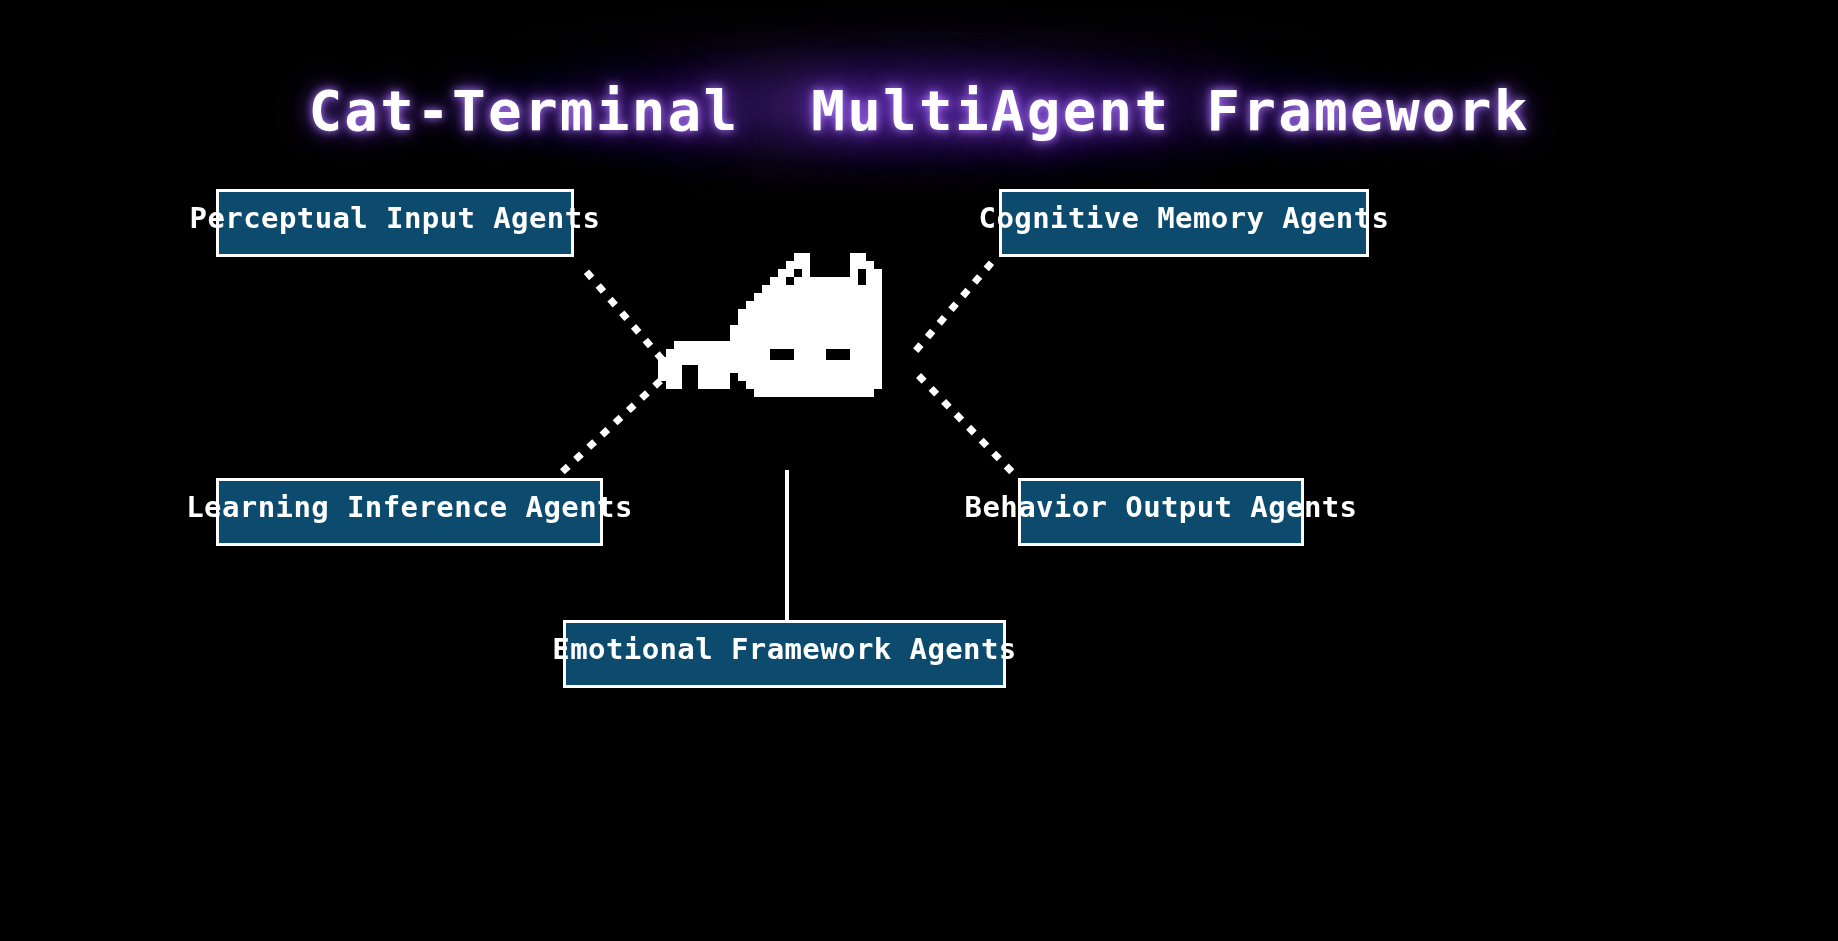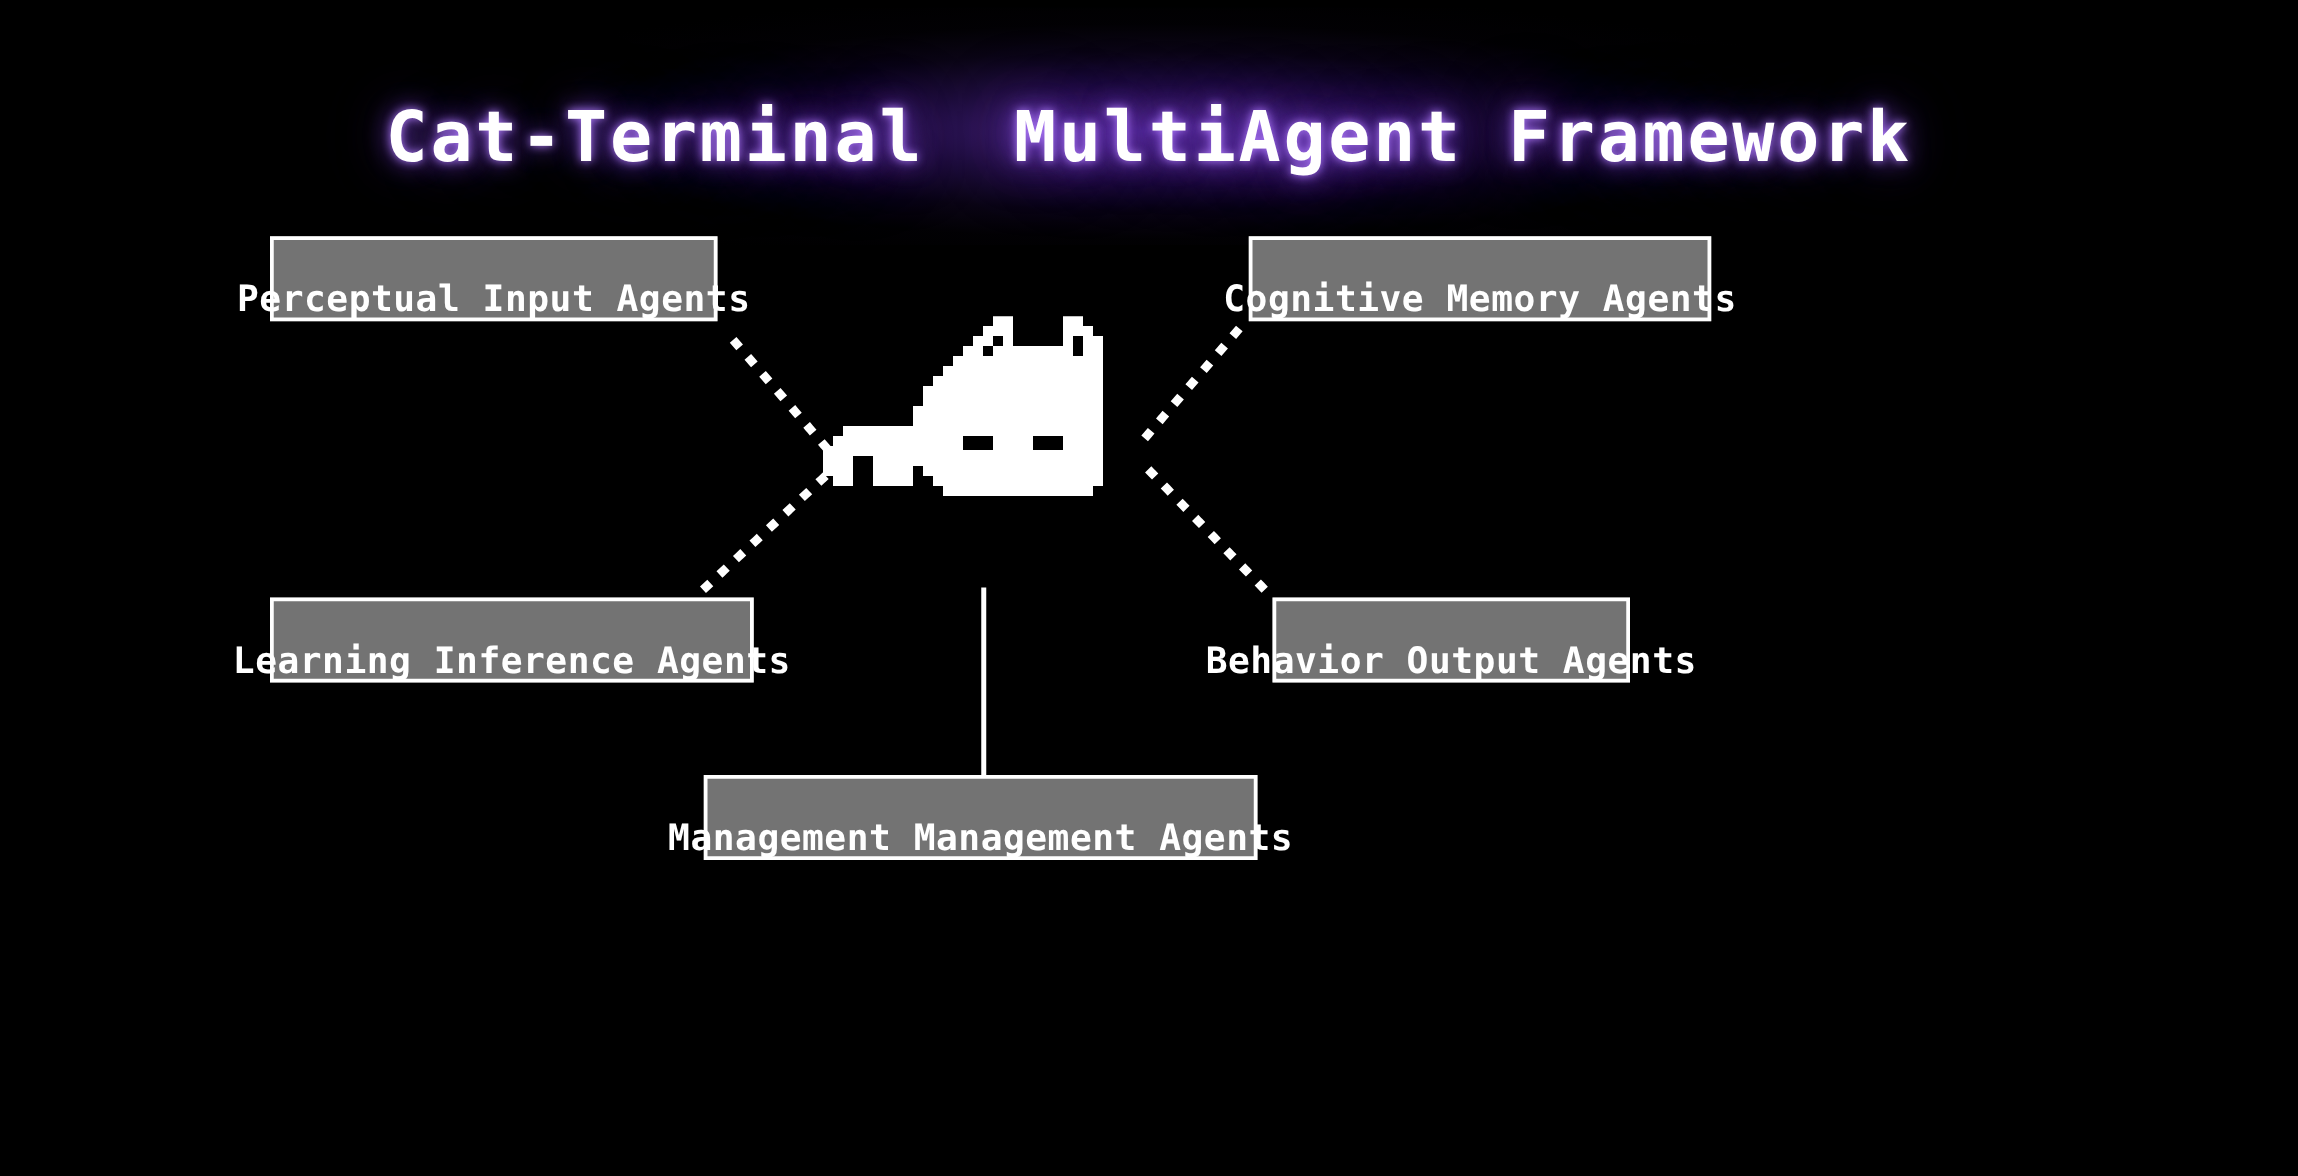--- a/index.html
+++ b/index.html
@@ -56,25 +56,25 @@
        0 0 20px rgba(140,80,230,0.80),
        0 0 40px rgba(108,50,200,0.55),
        0 0 70px rgba(80,34,160,0.35);
   }
 
   
   .node {
     position: absolute;
     box-sizing: border-box;
     border: 3px solid #ffffff;
-    background: #737373;
+    background: #0c4a6e;
     display: flex;
-    align-items: flex-end;
+    align-items: flex-start;
     justify-content: center;
-    padding: 0 18px;
+    padding: 12px 18px;
   }
   .node-label {
     color: #ffffff;
     font-family: "DejaVu Sans Mono", "Liberation Mono", monospace;
     font-size: 29px;
     font-weight: bold;
     letter-spacing: 0.4px;
     white-space: nowrap;
     line-height: 1;
   }
@@ -202,16 +202,16 @@
 
   <div class="node" id="node-cognitive">
     <span class="node-label">Cognitive Memory Agents</span>
   </div>
 
   <div class="node" id="node-behavior">
     <span class="node-label">Behavior Output Agents</span>
   </div>
 
   <div class="node" id="node-emotional">
-    <span class="node-label">Management Management Agents</span>
+    <span class="node-label">Emotional Framework Agents</span>
   </div>
 
 </div>
 
 </body></html>

